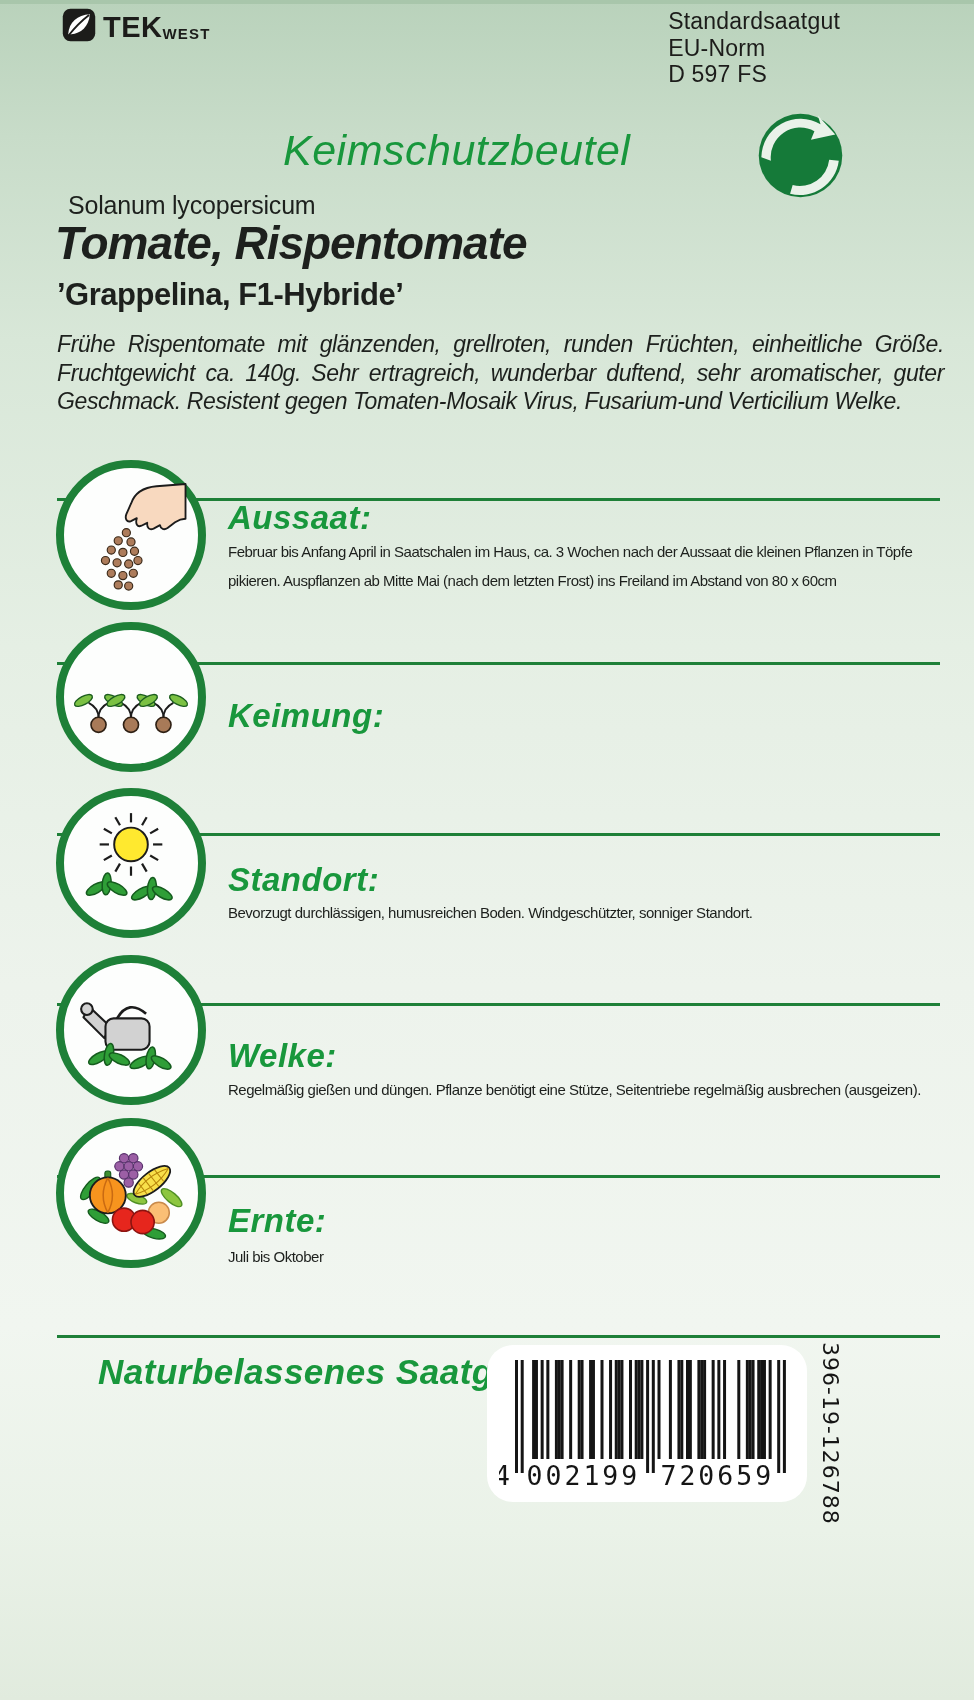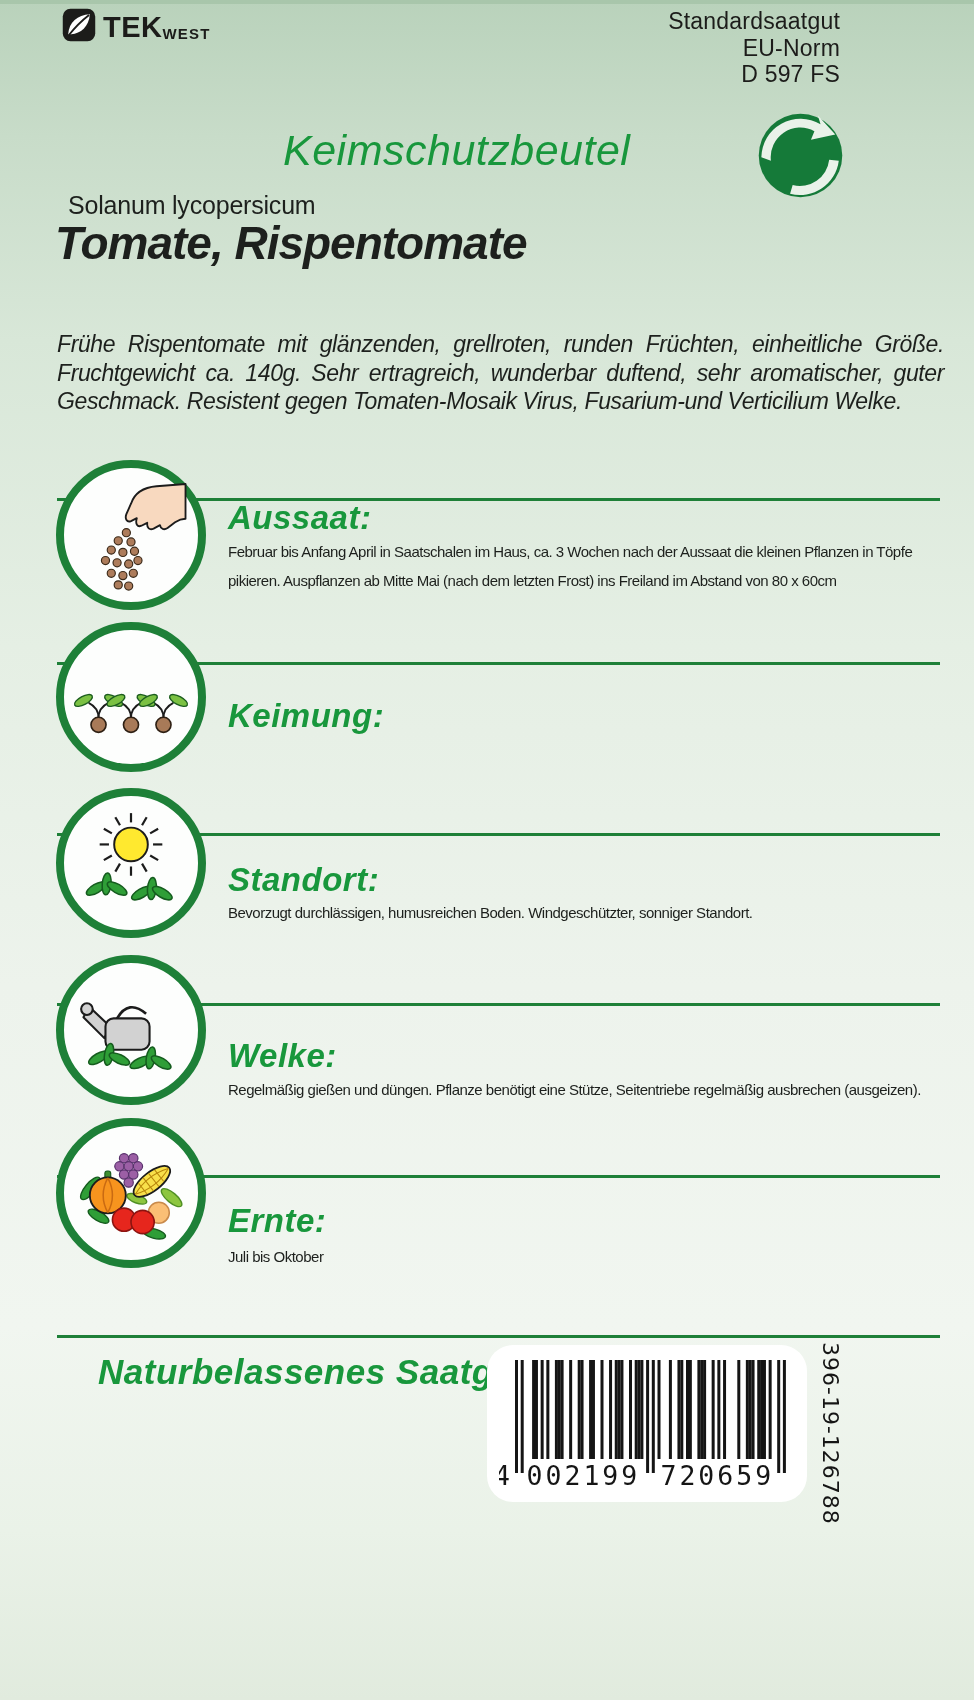--- a/index.html
+++ b/index.html
@@ -9,21 +9,21 @@
     background:linear-gradient(180deg,#b9d2bb 0%,#c8dcc9 8%,#d8e7d8 20%,#e5efe4 38%,#edf3ec 58%,#f1f6f0 78%,#eaf2e8 90%,#e1ebde 100%);
   }
   .top-edge{position:absolute;top:0;left:0;right:0;height:4px;background:#a3c2a6;opacity:.75;}
 
   
   .logo{position:absolute;left:62px;top:8px;display:flex;align-items:flex-start;gap:7px;}
   .logo-icon svg{width:34px;height:34px;display:block;}
   .logo-text{display:flex;align-items:flex-end;line-height:1;padding-top:5px;}
   .logo-main{font-size:29px;font-weight:bold;letter-spacing:.5px;color:#1c1c1a;}
   .logo-sub{font-size:15px;font-weight:bold;letter-spacing:1.2px;color:#1c1c1a;padding-bottom:1px;}
-  .cert{position:absolute;right:134px;top:8px;text-align:right;font-size:23px;line-height:26.5px;white-space:pre-line;color:#1c1c1a;letter-spacing:.2px;}
+  .cert{position:absolute;right:134px;top:8px;text-align:left;font-size:23px;line-height:26.5px;white-space:pre-line;color:#1c1c1a;letter-spacing:.2px;}
   .bag-title{position:absolute;left:283px;top:126px;font-size:43px;font-weight:normal;font-style:italic;color:#18973c;letter-spacing:.5px;}
   .green-dot{position:absolute;left:757px;top:112px;width:87px;height:87px;}
   .green-dot svg{width:100%;height:100%;}
 
   
   .latin{position:absolute;left:68px;top:191px;font-size:25px;letter-spacing:-.2px;}
   .name{position:absolute;left:55px;top:216px;font-size:46px;font-weight:bold;font-style:italic;letter-spacing:-1px;}
   .variety{position:absolute;left:57px;top:277px;font-size:31px;font-weight:bold;letter-spacing:-.5px;}
   .desc{position:absolute;left:57px;top:330px;width:887px;font-size:23px;line-height:28.5px;letter-spacing:-.4px;text-align:justify;font-style:italic;}
 
@@ -72,20 +72,21 @@
   <div class="green-dot">
     <svg viewBox="0 0 100 100">
       <circle cx="50" cy="50" r="48" fill="#157a39"></circle>
       <path d="M5 52 A45 45 0 0 1 73 14 L70 4 L90 26 L62 32 L66 22 A34 34 0 0 0 16 56 Z" fill="#e9f2e9"></path>
       <path d="M94 56 A45 45 0 0 1 38 94 L41 84 A34 34 0 0 0 83 55 Z" fill="#e9f2e9"></path>
     </svg>
   </div>
 
   <div class="latin">Solanum lycopersicum</div>
   <div class="name">Tomate, Rispentomate</div>
+  <div class="variety">’Grappelina, F1-Hybride’</div>
   <div class="desc">Frühe Rispentomate mit glänzenden, grellroten, runden Früchten, einheitliche Größe. Fruchtgewicht ca. 140g. Sehr ertragreich, wunderbar duftend, sehr aromatischer, guter Geschmack. Resistent gegen Tomaten-Mosaik Virus, Fusarium-und Verticilium Welke.</div>
 
   <div class="rule" style="top:498px"></div>
   <div class="rule" style="top:662px"></div>
   <div class="rule" style="top:833px"></div>
   <div class="rule" style="top:1003px"></div>
   <div class="rule" style="top:1175px"></div>
   <div class="rule" style="top:1335px"></div>
 
   <div class="icon-circle" style="top:460px">

